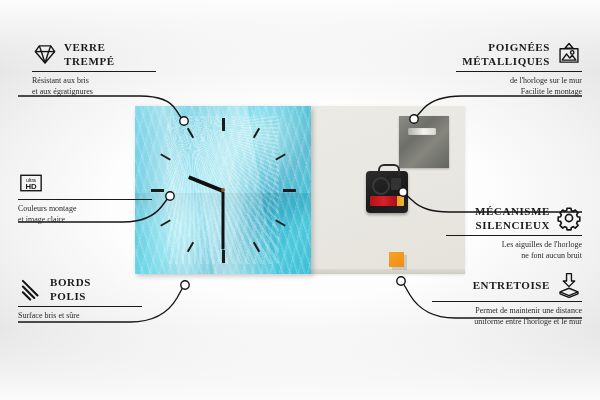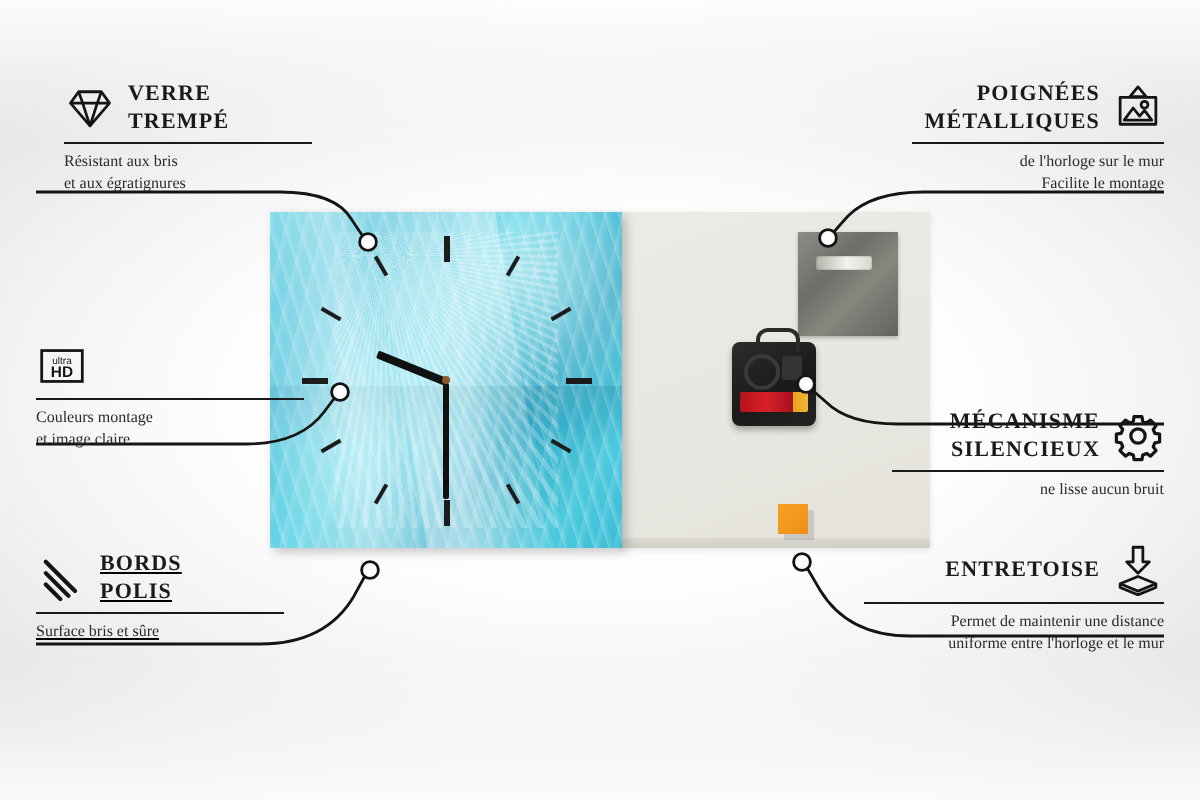--- a/index.html
+++ b/index.html
@@ -198,21 +198,21 @@
           <text x="16" y="14.6" font-family="Liberation Sans, sans-serif" font-size="6.2" fill="#141414" text-anchor="middle">ultra</text>
           <text x="16" y="23" font-family="Liberation Sans, sans-serif" font-size="9.5" font-weight="bold" fill="#141414" text-anchor="middle">HD</text>
         </svg>
       </span>
     </div>
     <div class="rule"></div>
     <div class="desc">Couleurs montage</div>
     <div class="desc">et image claire</div>
   </div>
 
-  <div class="callout left" style="left:18px;top:275px;width:124px;text-decoration:underline;">
+  <div class="callout left" style="left:18px;top:275px;width:124px;">
     <div class="head">
       <span class="ico">
         <svg viewBox="0 0 32 32" stroke="#141414" fill="none" stroke-linecap="round">
           <path d="M6 6 L24 24" stroke-width="2.6"></path>
           <path d="M6 13 L20 27" stroke-width="2.6"></path>
           <path d="M6 20 L15 29" stroke-width="2.6"></path>
         </svg>
       </span>
       <span>
         <div class="ttl">BORDS</div>
@@ -250,21 +250,22 @@
         <div class="ttl">SILENCIEUX</div>
       </span>
       <span class="ico">
         <svg viewBox="0 0 32 32" fill="none" stroke="#141414" stroke-width="2" stroke-linejoin="round">
           <path d="M13.6 4 h4.8 l.5 2.9 2.4 1 2.4-1.7 3.4 3.4 -1.7 2.4 1 2.4 2.9 .5 v4.8 l-2.9 .5 -1 2.4 1.7 2.4 -3.4 3.4 -2.4-1.7 -2.4 1 -.5 2.9 h-4.8 l-.5-2.9 -2.4-1 -2.4 1.7 -3.4-3.4 1.7-2.4 -1-2.4 -2.9-.5 v-4.8 l2.9-.5 1-2.4 -1.7-2.4 3.4-3.4 2.4 1.7 2.4-1 Z"></path>
           <circle cx="16" cy="16" r="4.4"></circle>
         </svg>
       </span>
     </div>
     <div class="rule"></div>
-    <div class="desc">ne lisse aucun bruit</div>
+    <div class="desc">Les aiguilles de l'horloge</div>
+    <div class="desc">ne font aucun bruit</div>
   </div>
 
   <div class="callout right" style="left:432px;top:272px;width:150px;">
     <div class="head">
       <span>
         <div class="ttl">ENTRETOISE</div>
       </span>
       <span class="ico">
         <svg viewBox="0 0 32 32" fill="none" stroke="#141414" stroke-width="1.7" stroke-linejoin="round">
           <path d="M13 2 h6 v9 h4 l-7 7 -7-7 h4 Z"></path>

